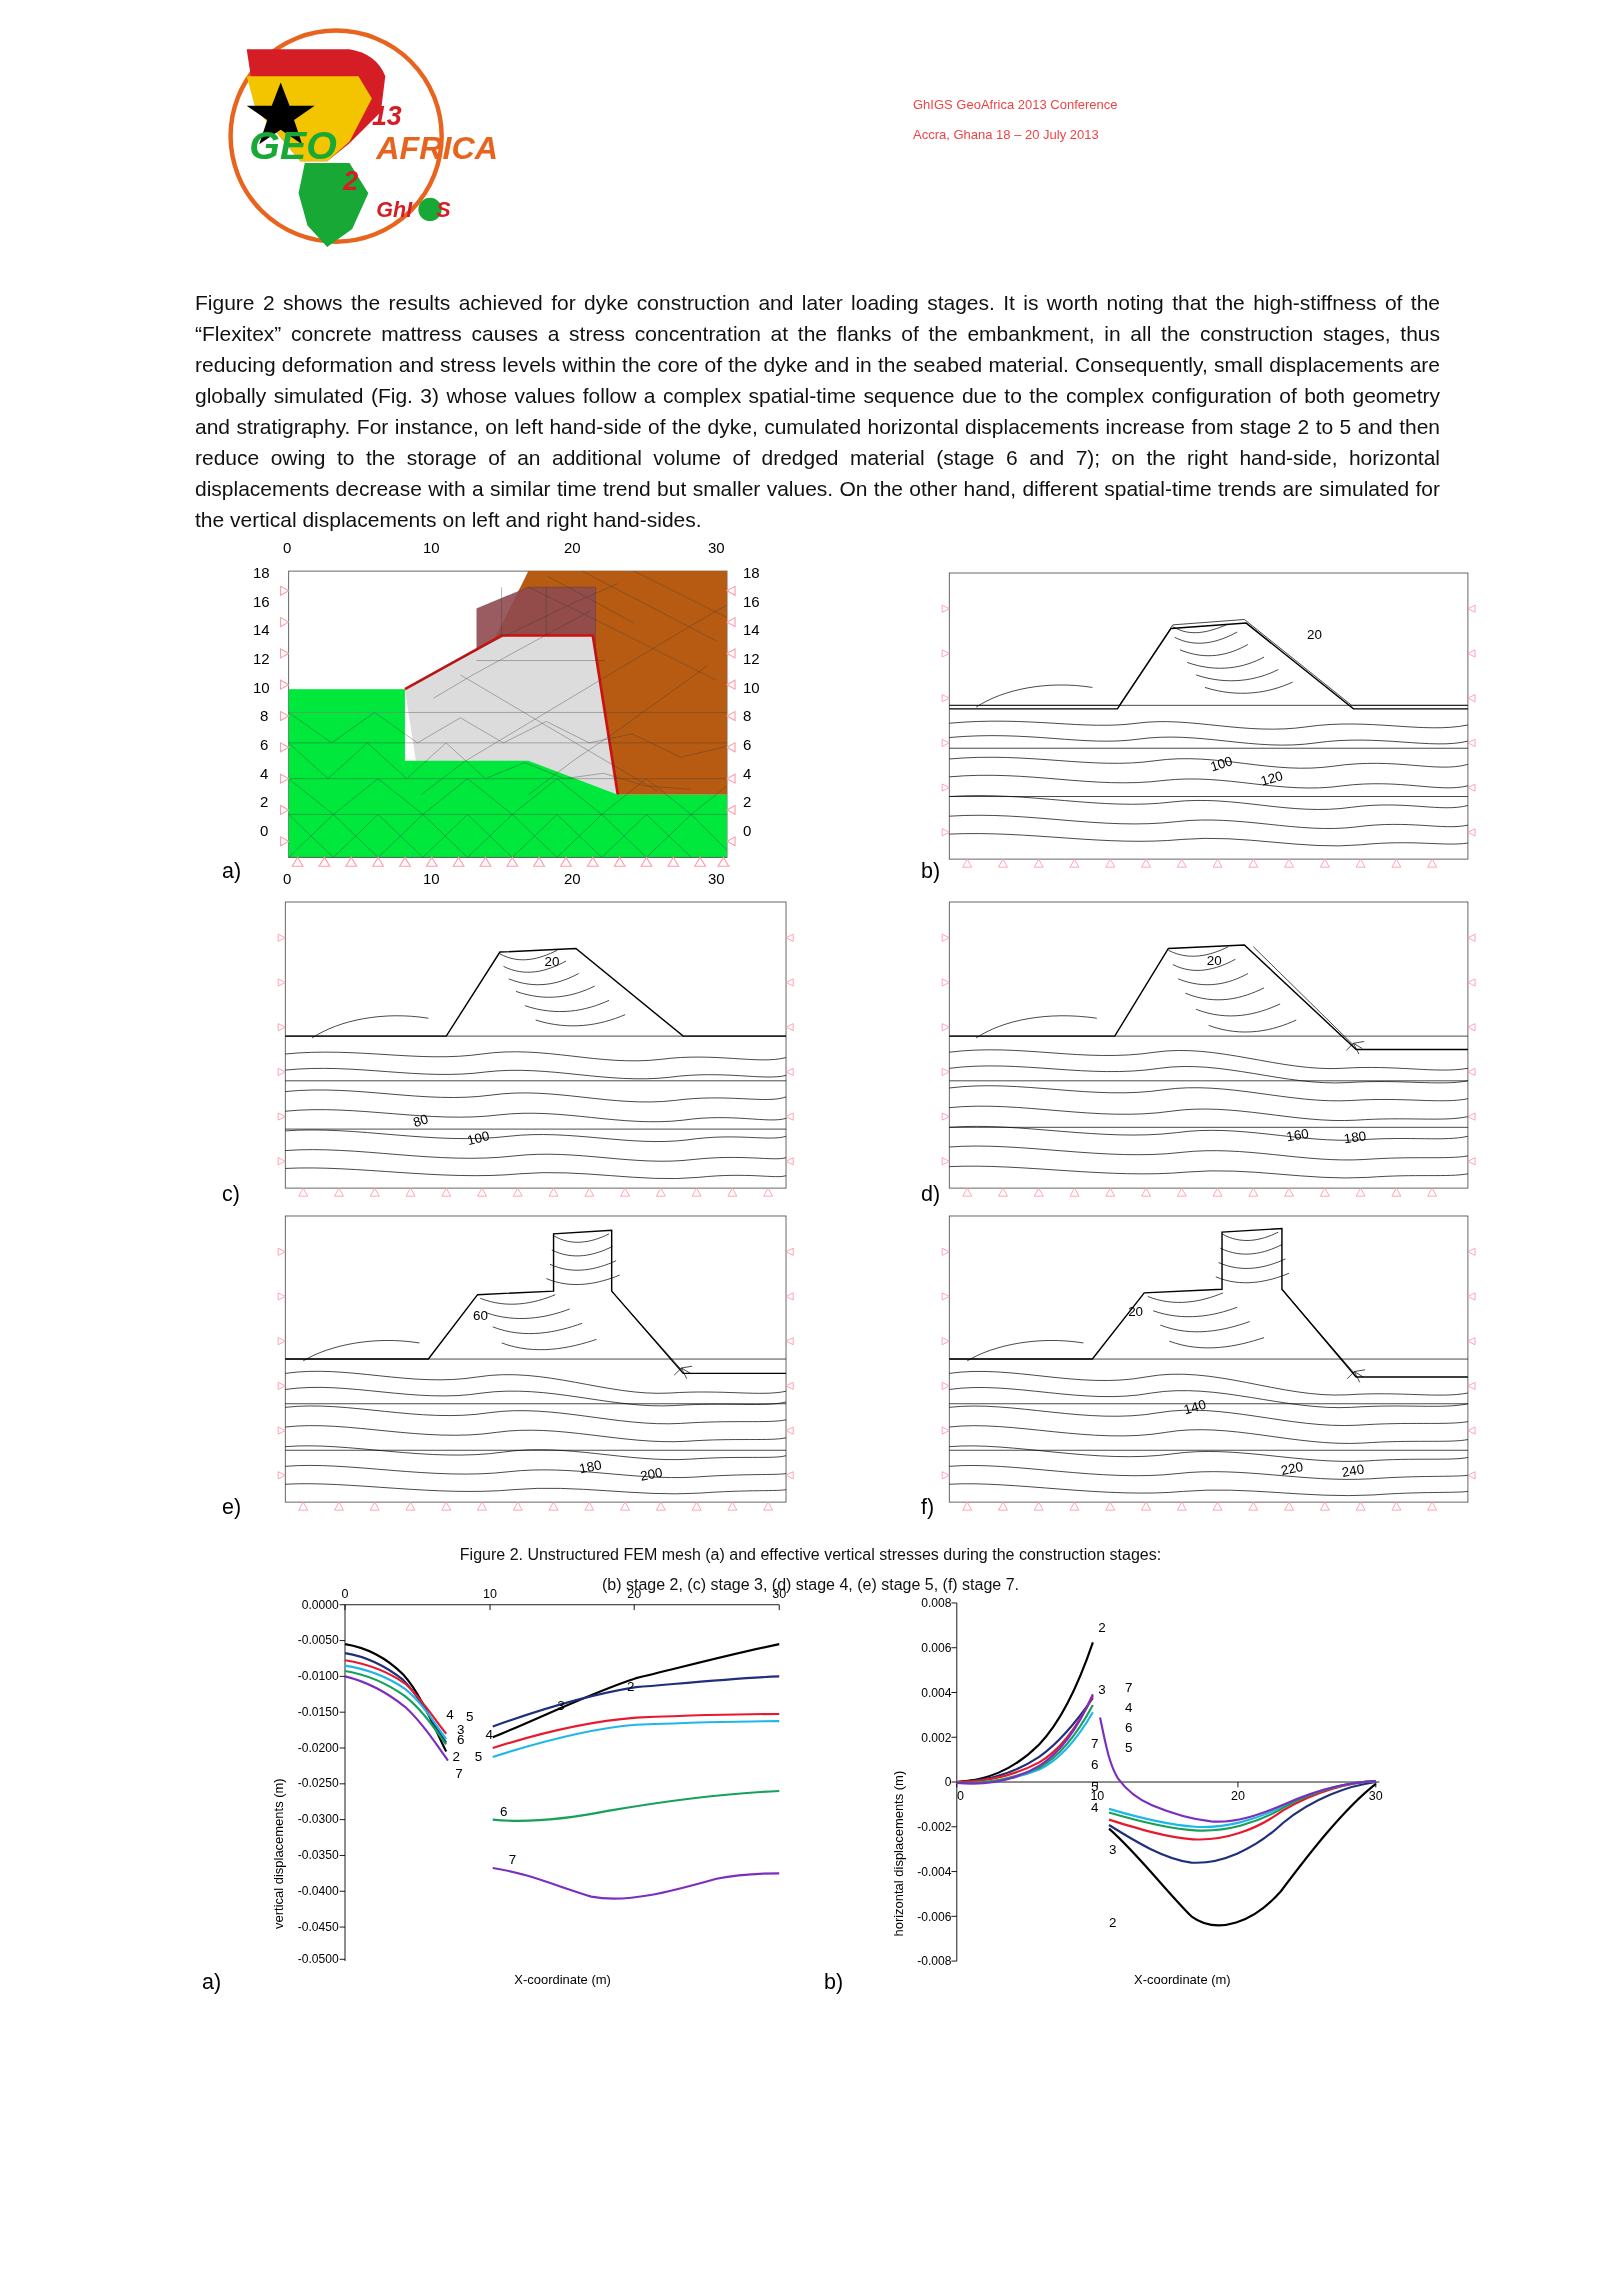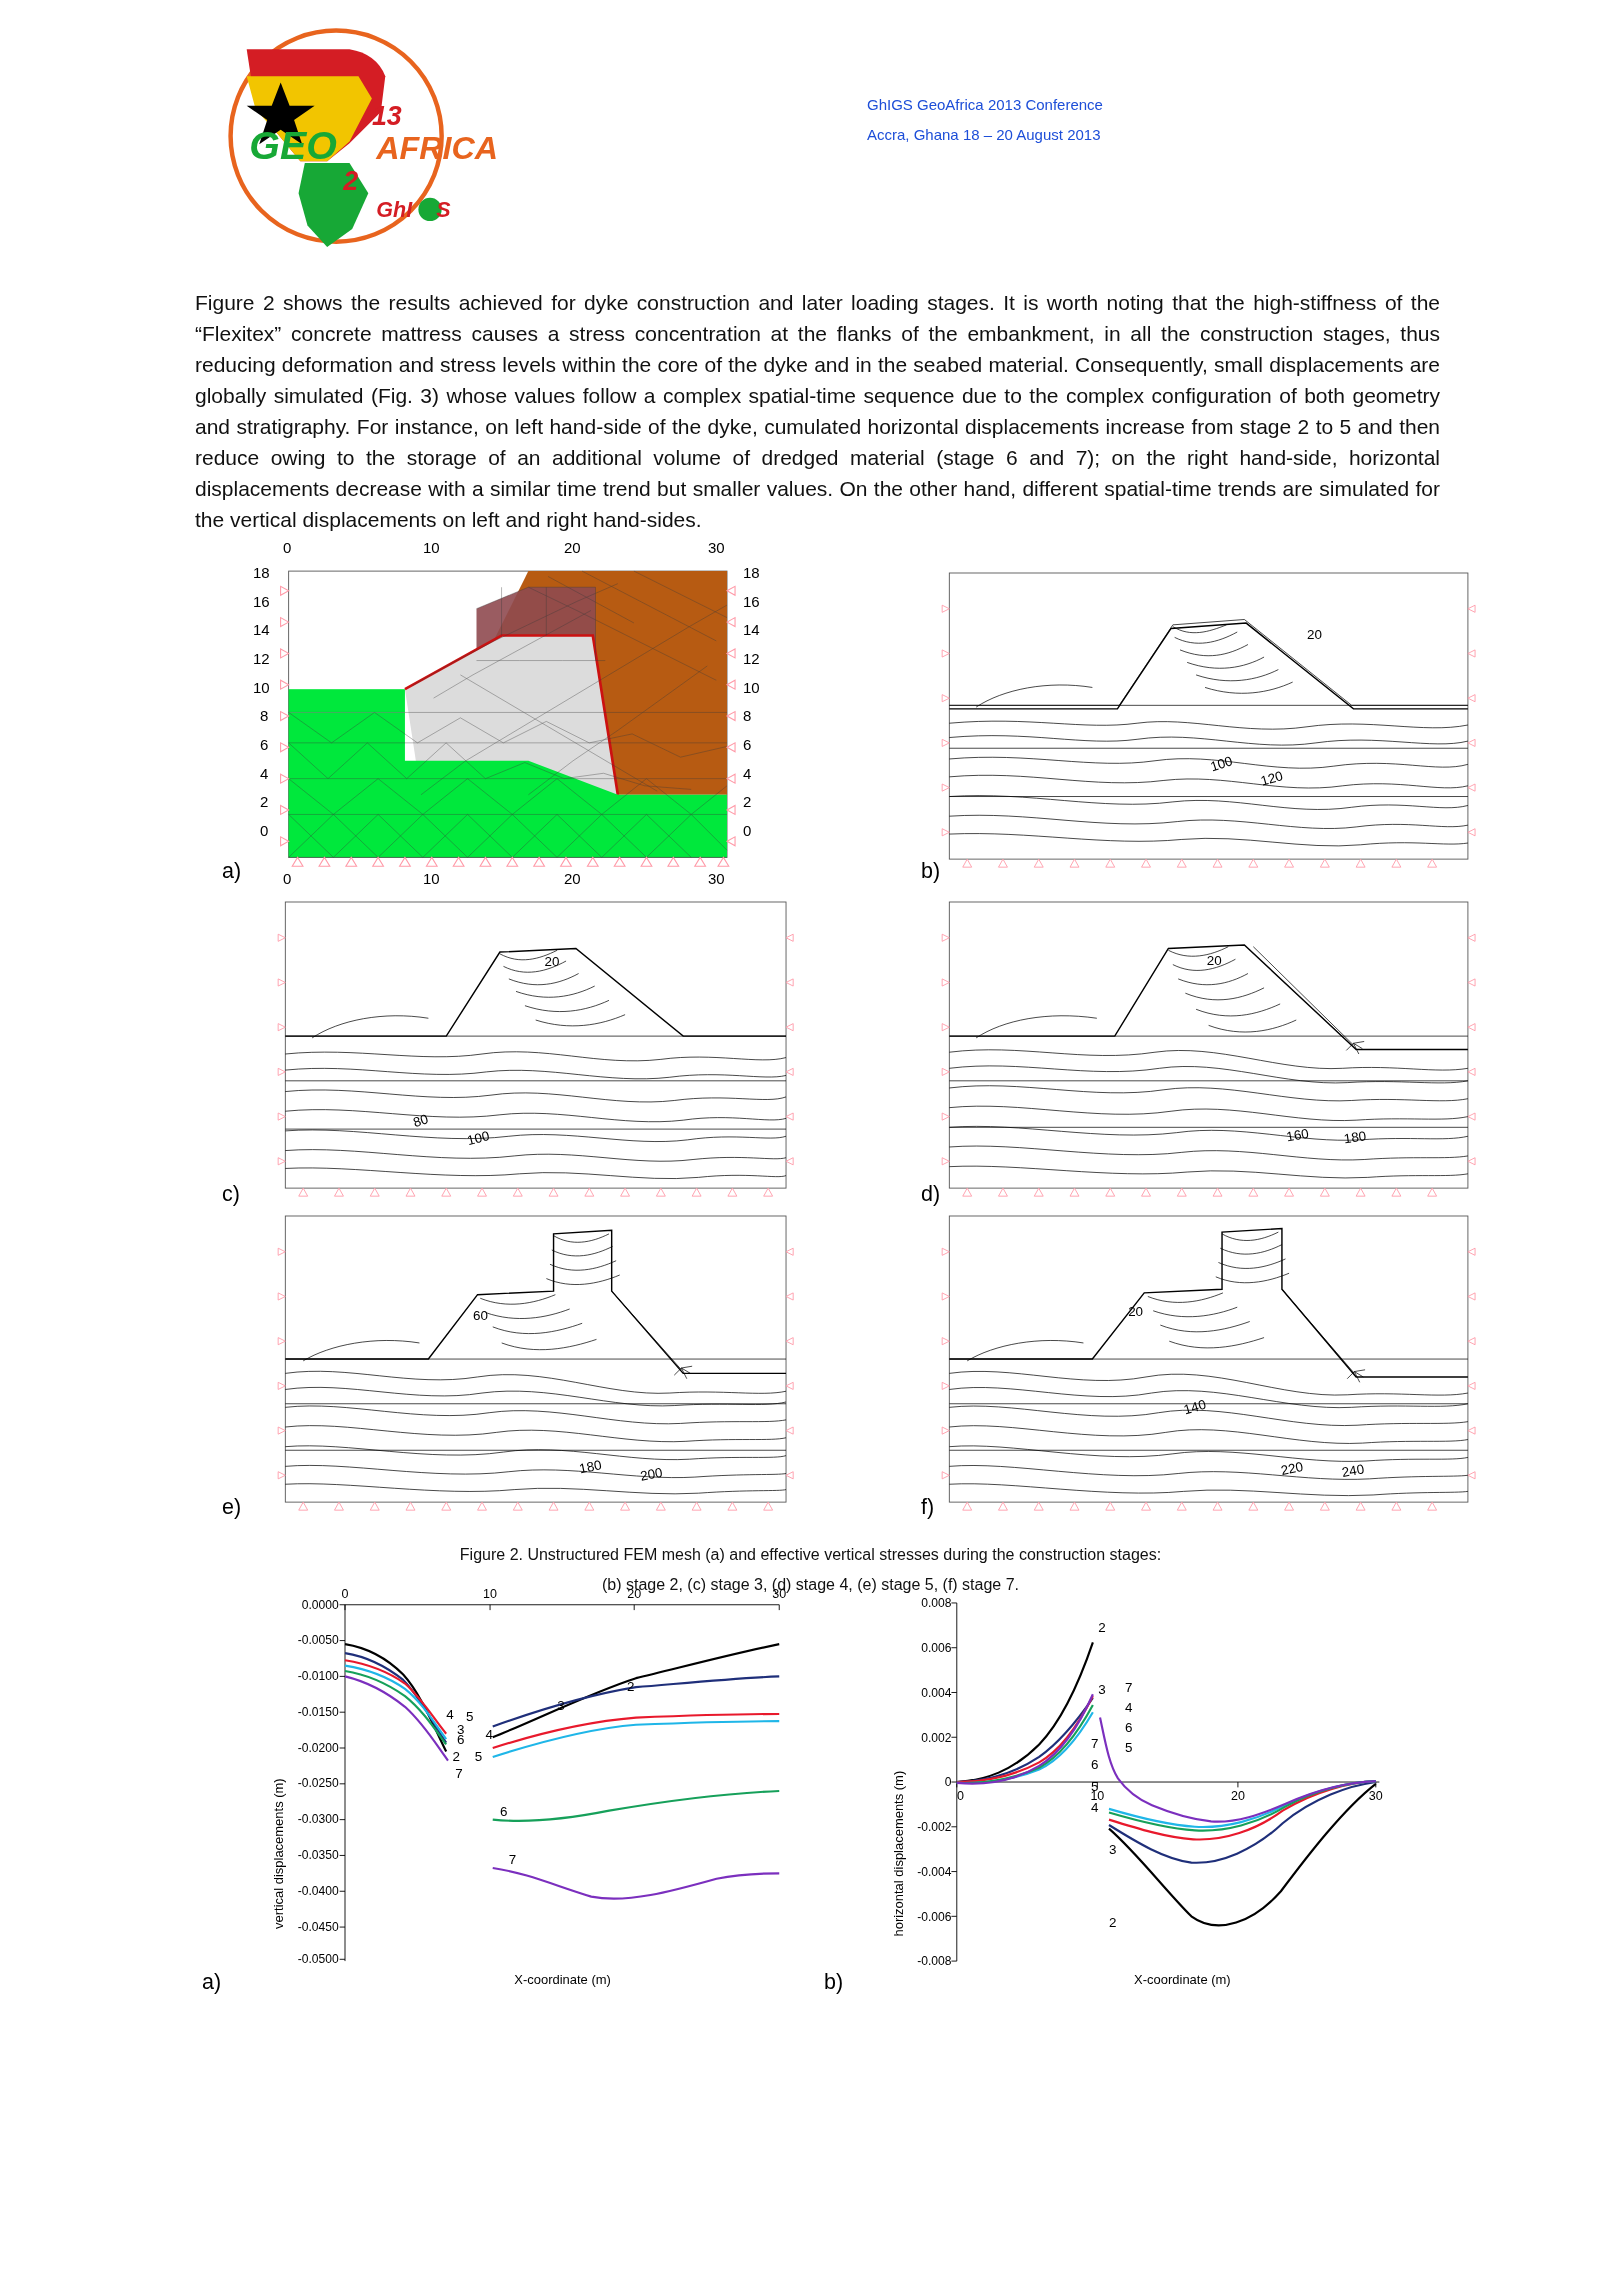--- a/index.html
+++ b/index.html
@@ -8,22 +8,22 @@
     font-family:"Liberation Sans", sans-serif;
     color:#000;
     -webkit-font-smoothing:antialiased;
   }
   .page{position:relative;width:1621px;height:2293px;overflow:hidden;}
 
   
   .header{position:absolute;top:18px;left:0;width:1621px;height:260px;}
   .logo{position:absolute;left:193px;top:9px;width:322px;height:237px;font-style:italic;}
   .logo svg{display:block;}
-  .conf-lines{position:absolute;left:867px;top:72px;width:627px;
-      font-size:15px;line-height:30px;color:#1d4ed8;}
+  .conf-lines{position:absolute;left:913px;top:72px;width:627px;
+      font-size:13px;line-height:30px;color:#ef4444;}
 
   
   .bodytext{position:absolute;left:195px;top:287px;width:1245px;
       font-size:21px;line-height:31px;text-align:justify;color:#111;}
 
   
   .fig2{position:absolute;left:0px;top:555px;width:1621px;height:976px;}
   .plabel{position:absolute;font-size:21.5px;color:#000;}
 
   
@@ -64,21 +64,21 @@
         <text x="200" y="110" font-family="'Liberation Sans',sans-serif" font-size="30" font-weight="bold" fill="#d41d24">13</text>
 
         <text x="205" y="212" font-family="'Liberation Sans',sans-serif" font-size="24" font-weight="bold" fill="#d41d24">GhI</text>
         <circle cx="265" cy="204" r="13" fill="#17a836"></circle>
         <text x="272" y="212" font-family="'Liberation Sans',sans-serif" font-size="24" font-weight="bold" fill="#d41d24">S</text>
       </svg>
     </div>
 
     <div class="conf-lines">
       <div>GhIGS GeoAfrica 2013 Conference</div>
-      <div>Accra, Ghana 18 – 20 August 2013</div>
+      <div>Accra, Ghana 18 – 20 July 2013</div>
     </div>
   </div>
 
   <div class="bodytext">Figure 2 shows the results achieved for dyke construction and later loading stages. It is worth noting that the high-stiffness of the “Flexitex” concrete mattress causes a stress concentration at the flanks of the embankment, in all the construction stages, thus reducing deformation and stress levels within the core of the dyke and in the seabed material. Consequently, small displacements are globally simulated (Fig. 3) whose values follow a complex spatial-time sequence due to the complex configuration of both geometry and stratigraphy. For instance, on left hand-side of the dyke, cumulated horizontal displacements increase from stage 2 to 5 and then reduce owing to the storage of an additional volume of dredged material (stage 6 and 7); on the right hand-side, horizontal displacements decrease with a similar time trend but smaller values. On the other hand, different spatial-time trends are simulated for the vertical displacements on left and right hand-sides.</div>
 
   <div class="fig2">
 
     <div class="plabel" style="left:222px;top:304px;">a)</div>
     <svg style="position:absolute;left:233px;top:0px;" width="555" height="331" viewBox="0 0 620 370">
 

